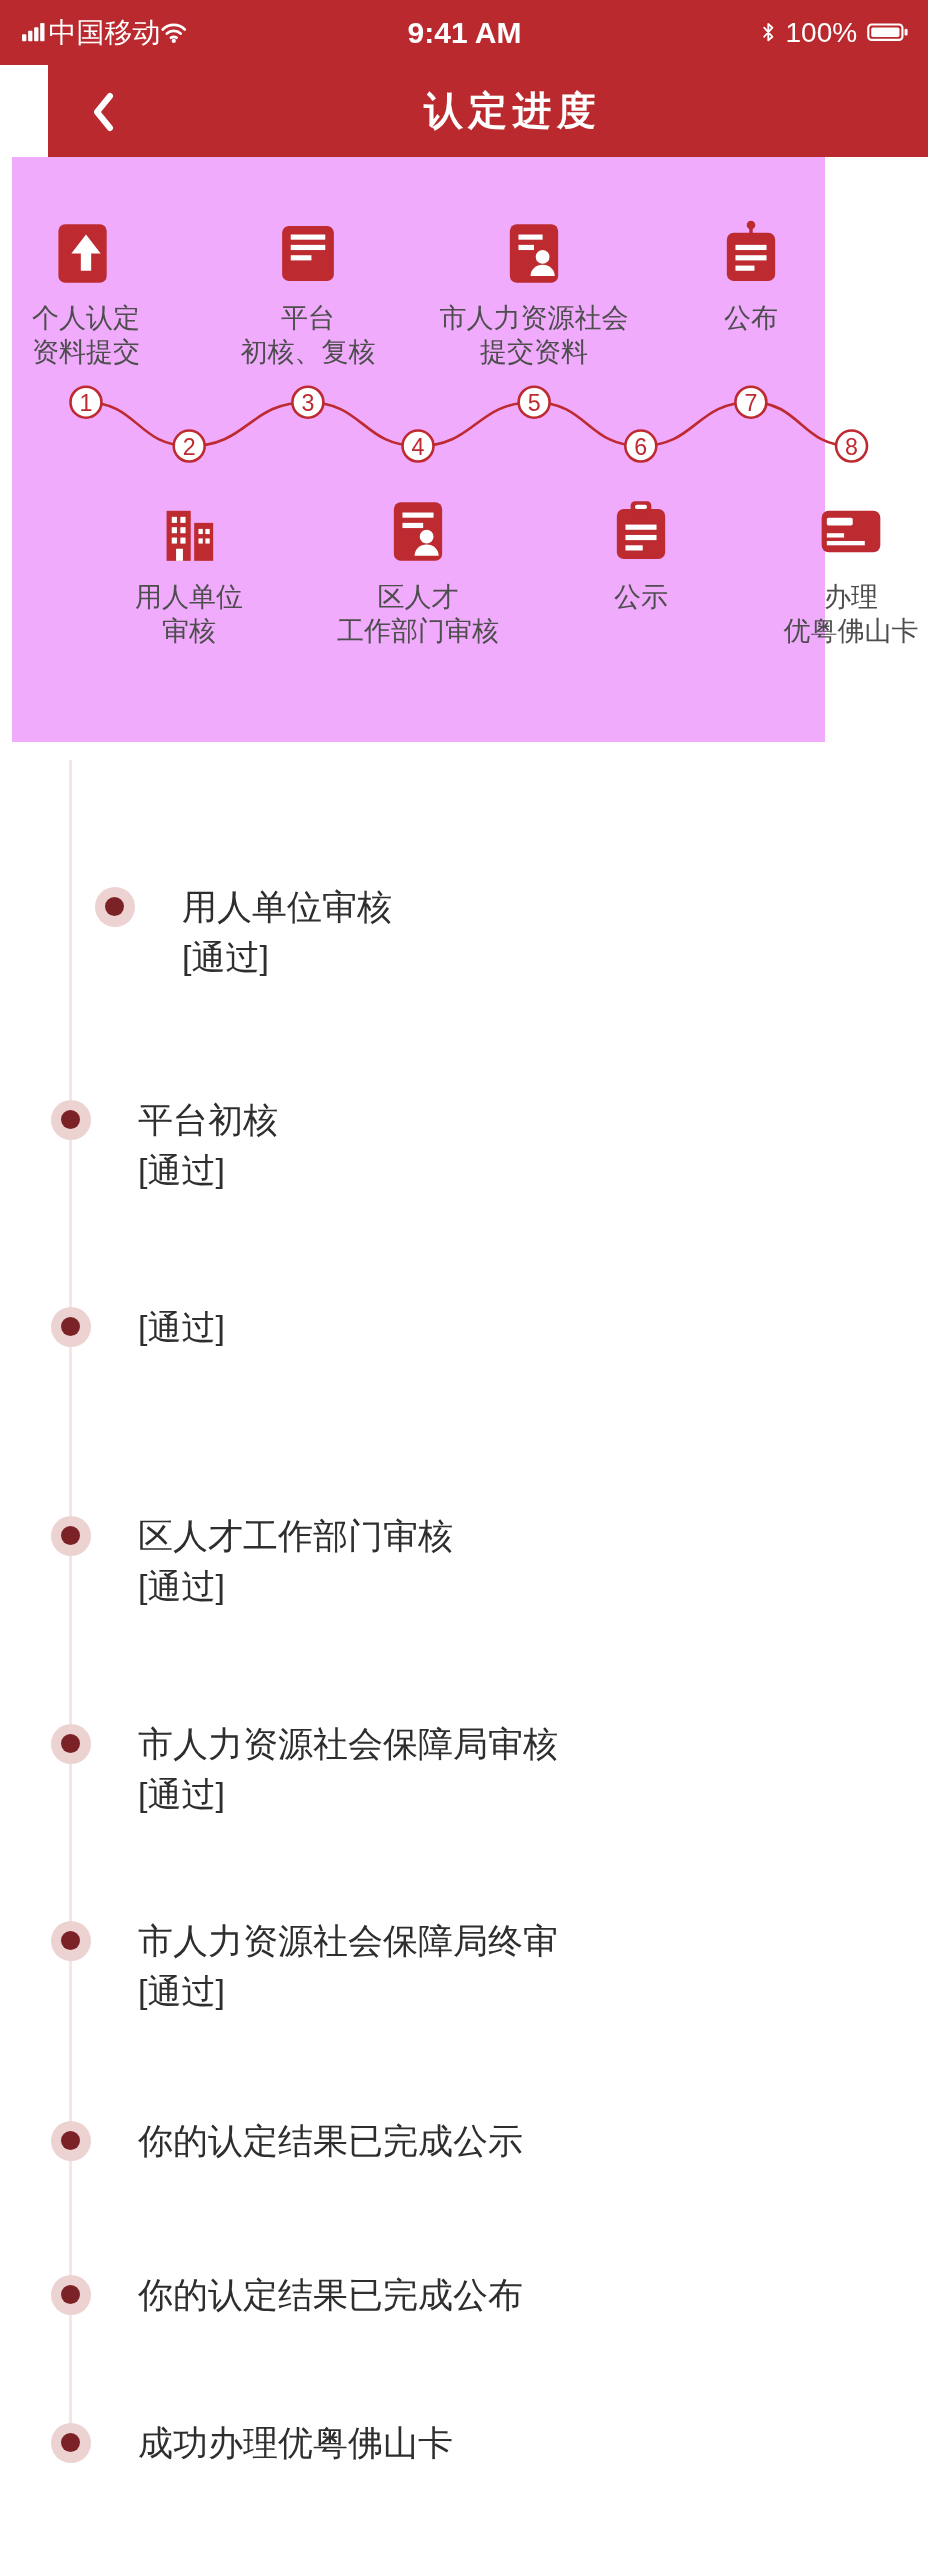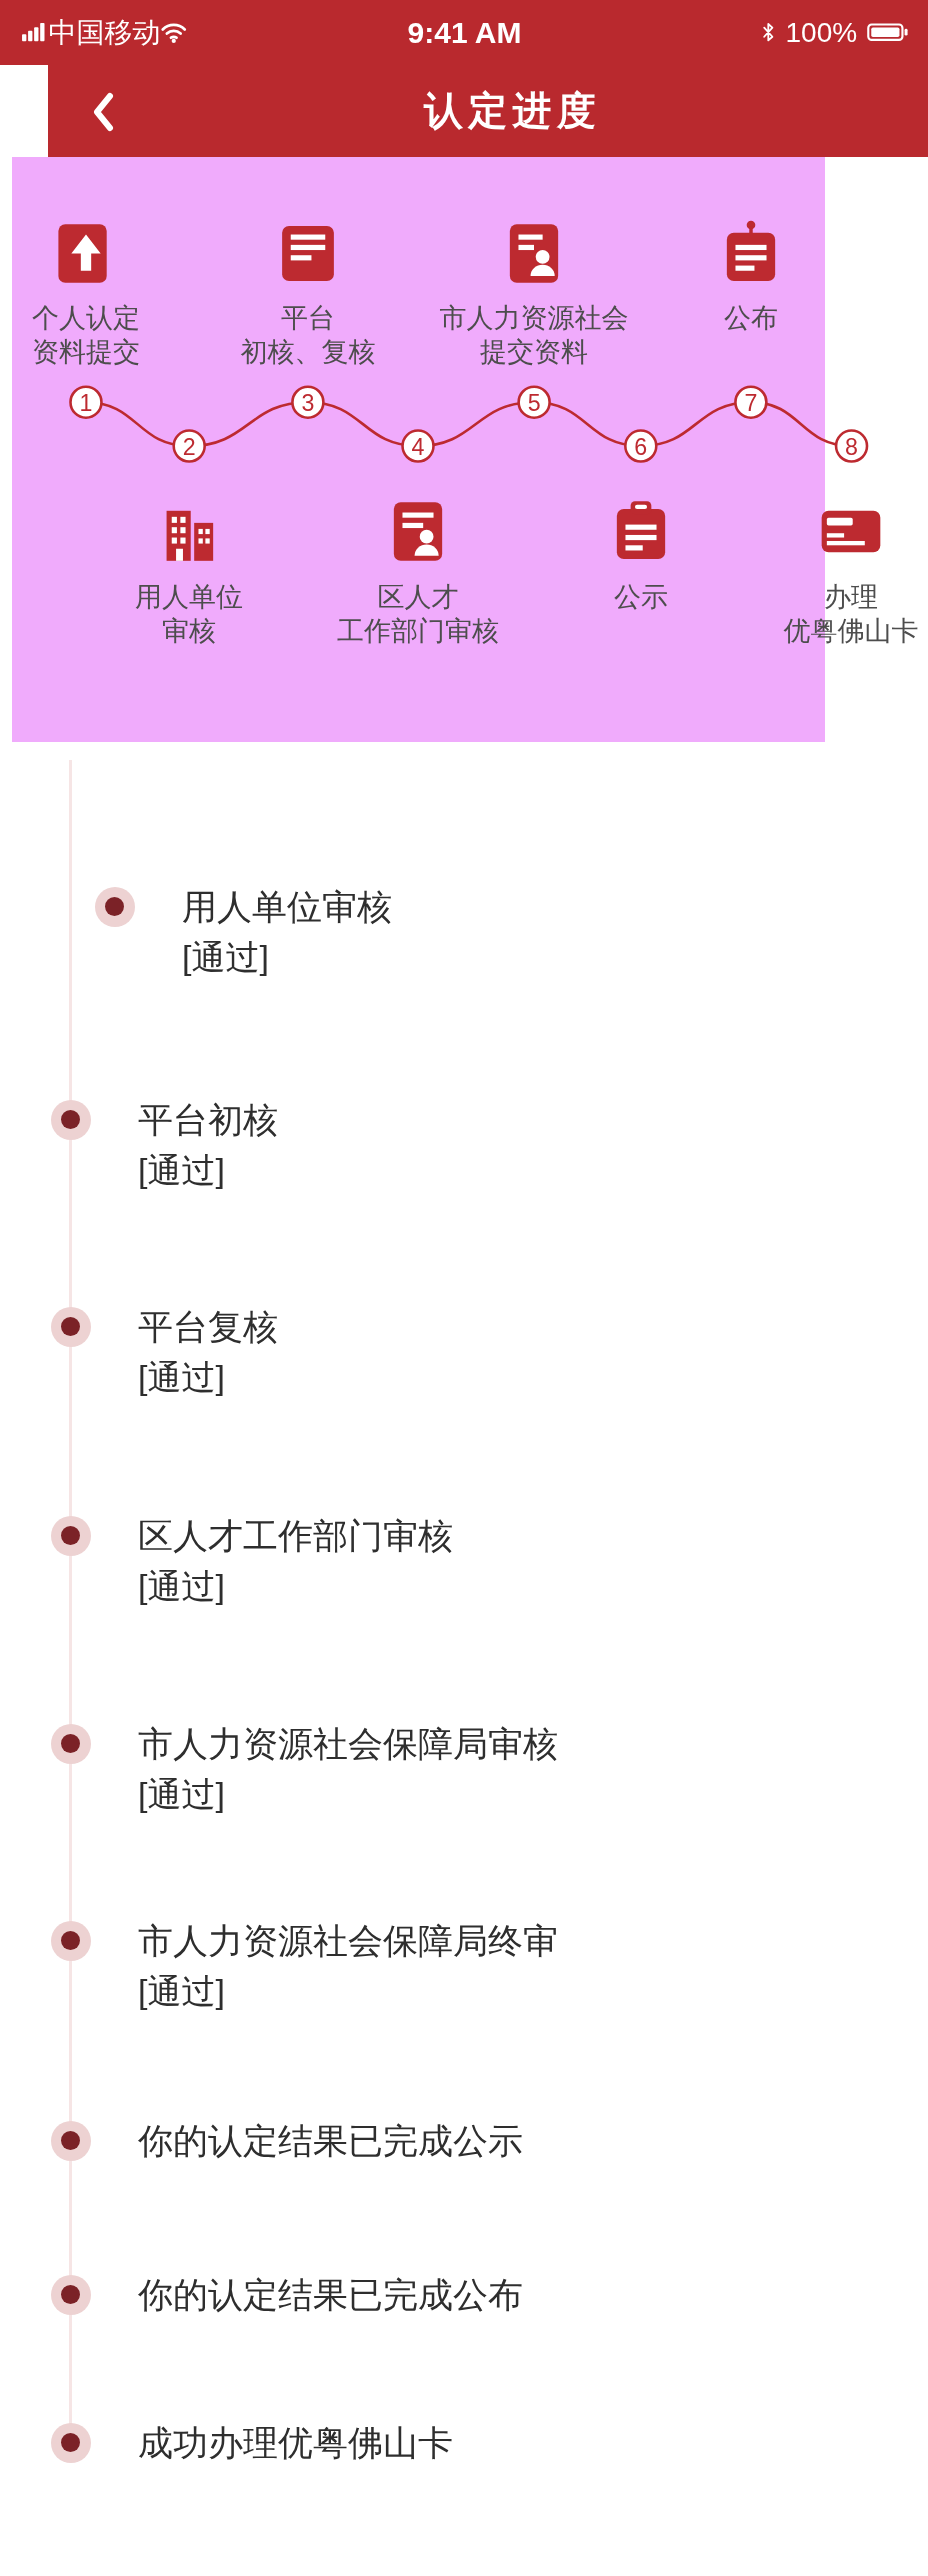--- a/index.html
+++ b/index.html
@@ -249,21 +249,20 @@
   <div class="t-item ti2">
     <span class="tdot"></span>
     <div class="t-text">
       <div class="t-title">平台初核</div>
       <div class="t-status">[通过]</div>
     </div>
   </div>
   <div class="t-item ti3">
     <span class="tdot"></span>
     <div class="t-text">
-      <div class="t-title">平台复核</div>
       <div class="t-status">[通过]</div>
     </div>
   </div>
   <div class="t-item ti4">
     <span class="tdot"></span>
     <div class="t-text">
       <div class="t-title">区人才工作部门审核</div>
       <div class="t-status">[通过]</div>
     </div>
   </div>

